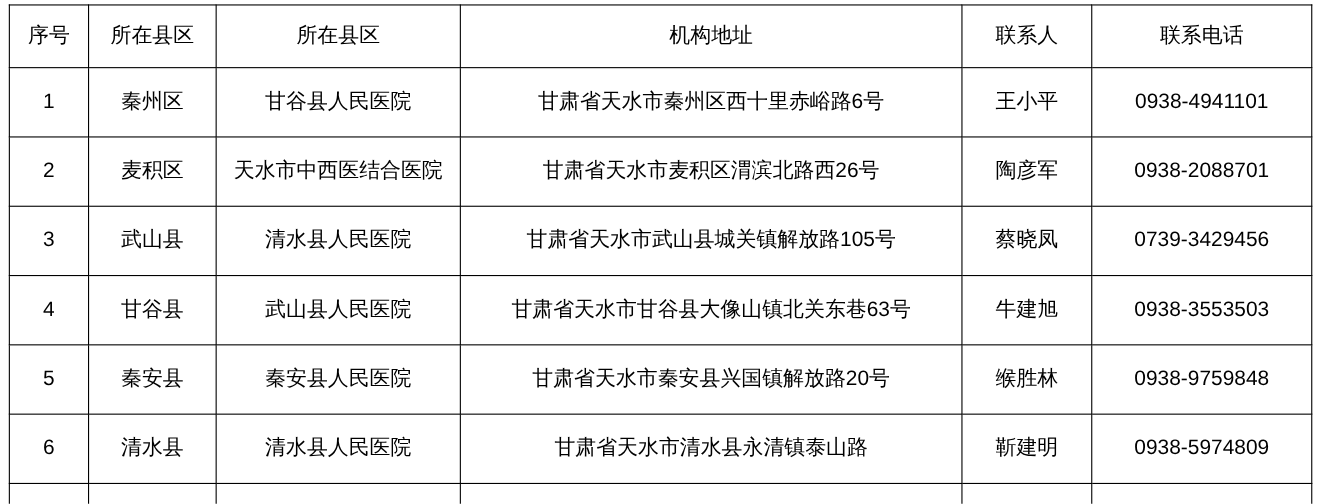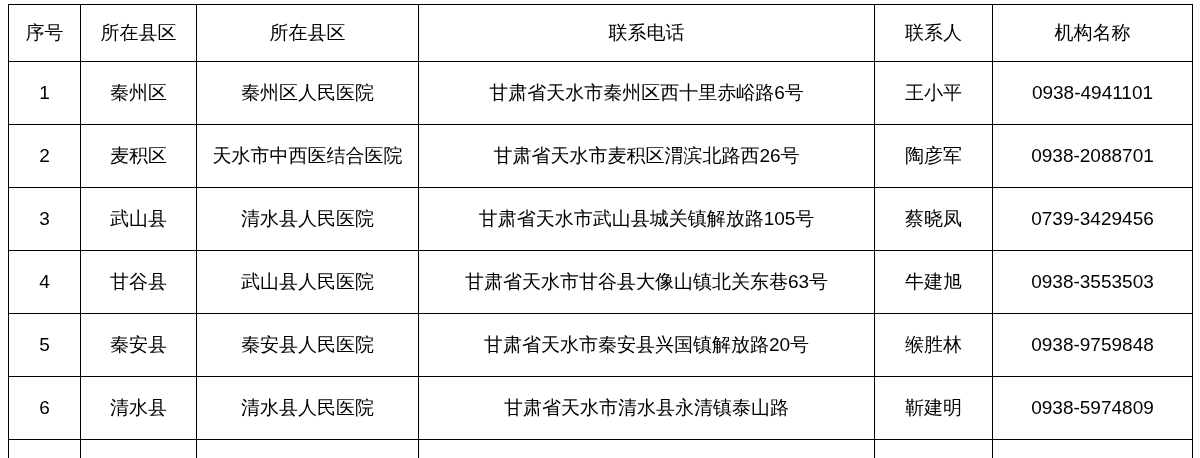--- a/index.html
+++ b/index.html
@@ -65,30 +65,30 @@
       <col class="c-name">
       <col class="c-addr">
       <col class="c-contact">
       <col class="c-phone">
     </colgroup>
     <thead>
       <tr>
         <th>序号</th>
         <th>所在县区</th>
         <th>所在县区</th>
+        <th>机构地址</th>
+        <th>联系人</th>
         <th>联系电话</th>
-        <th>联系人</th>
-        <th>机构名称</th>
       </tr>
     </thead>
     <tbody>
       <tr>
         <td>1</td>
         <td>秦州区</td>
-        <td>秦州区人民医院</td>
+        <td>甘谷县人民医院</td>
         <td class="addr-cell">甘肃省天水市秦州区西十里赤峪路6号</td>
         <td>王小平</td>
         <td>0938-4941101</td>
       </tr>
       <tr>
         <td>2</td>
         <td>麦积区</td>
         <td>天水市中西医结合医院</td>
         <td class="addr-cell">甘肃省天水市麦积区渭滨北路西26号</td>
         <td>陶彦军</td>

